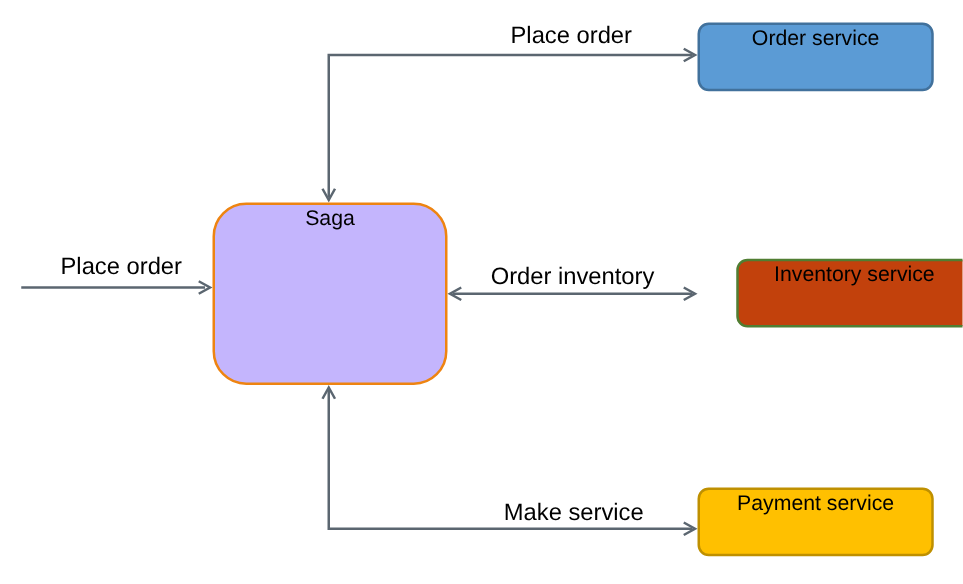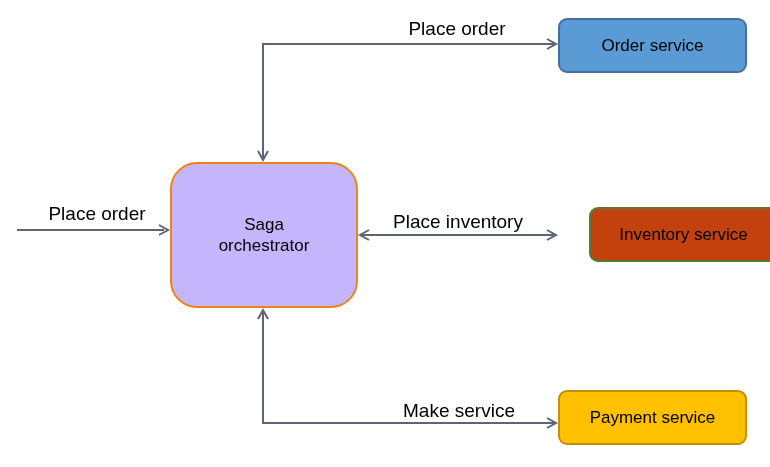--- a/index.html
+++ b/index.html
@@ -24,21 +24,20 @@
   .edges path {
     fill: none;
     stroke-width: 2;
     stroke-linejoin: miter;
   }
   .node {
     position: absolute;
     box-sizing: border-box;
     border: 2px solid;
     display: flex;
-    align-items: center;
     justify-content: center;
     text-align: center;
     font-size: 17px;
     line-height: 21px;
   }
   .node-orchestrator {
     left: 170px;
     top: 162px;
     width: 188px;
     height: 146px;
@@ -92,36 +91,35 @@
     <g>
       <path d="M263,312 V423 H554" style="stroke: rgb(91, 102, 112);"></path>
       <path d="M258,319 L263,310 L268,319" style="stroke: rgb(91, 102, 112);"></path>
       <path d="M547,418 L556,423 L547,428" style="stroke: rgb(91, 102, 112);"></path>
     </g>
   </svg>
 
   <div class="node node-orchestrator" style="background-color: #c4b5fd; border-color: rgb(238, 132, 17);">
     <div>
       <div>Saga</div>
-      <div>orchestrator</div>
     </div>
   </div>
 
   <div class="node node-service node-order" style="background-color: rgb(91, 155, 213); border-color: rgb(65, 113, 156);">
     <span>Order service</span>
   </div>
 
   <div class="node node-service node-inventory" style="background-color: #c2410c; border-color: rgb(80, 126, 50); margin-left: 31px;">
     <span>Inventory service</span>
   </div>
 
   <div class="node node-service node-payment" style="background-color: rgb(255, 192, 0); border-color: rgb(191, 144, 0);">
     <span>Payment service</span>
   </div>
 
   <div class="edge-label lbl-client-place-order">Place order</div>
 
   <div class="edge-label lbl-place-order">Place order</div>
 
-  <div class="edge-label lbl-update-inventory">Place inventory</div>
+  <div class="edge-label lbl-update-inventory">Order inventory</div>
 
   <div class="edge-label lbl-make-payment">Make service</div>
 </div>
 
 </body></html>

